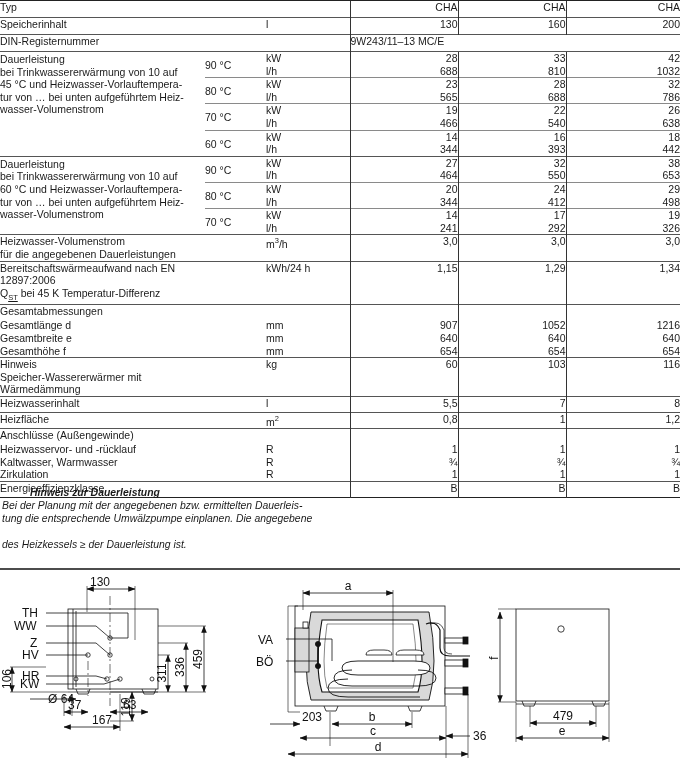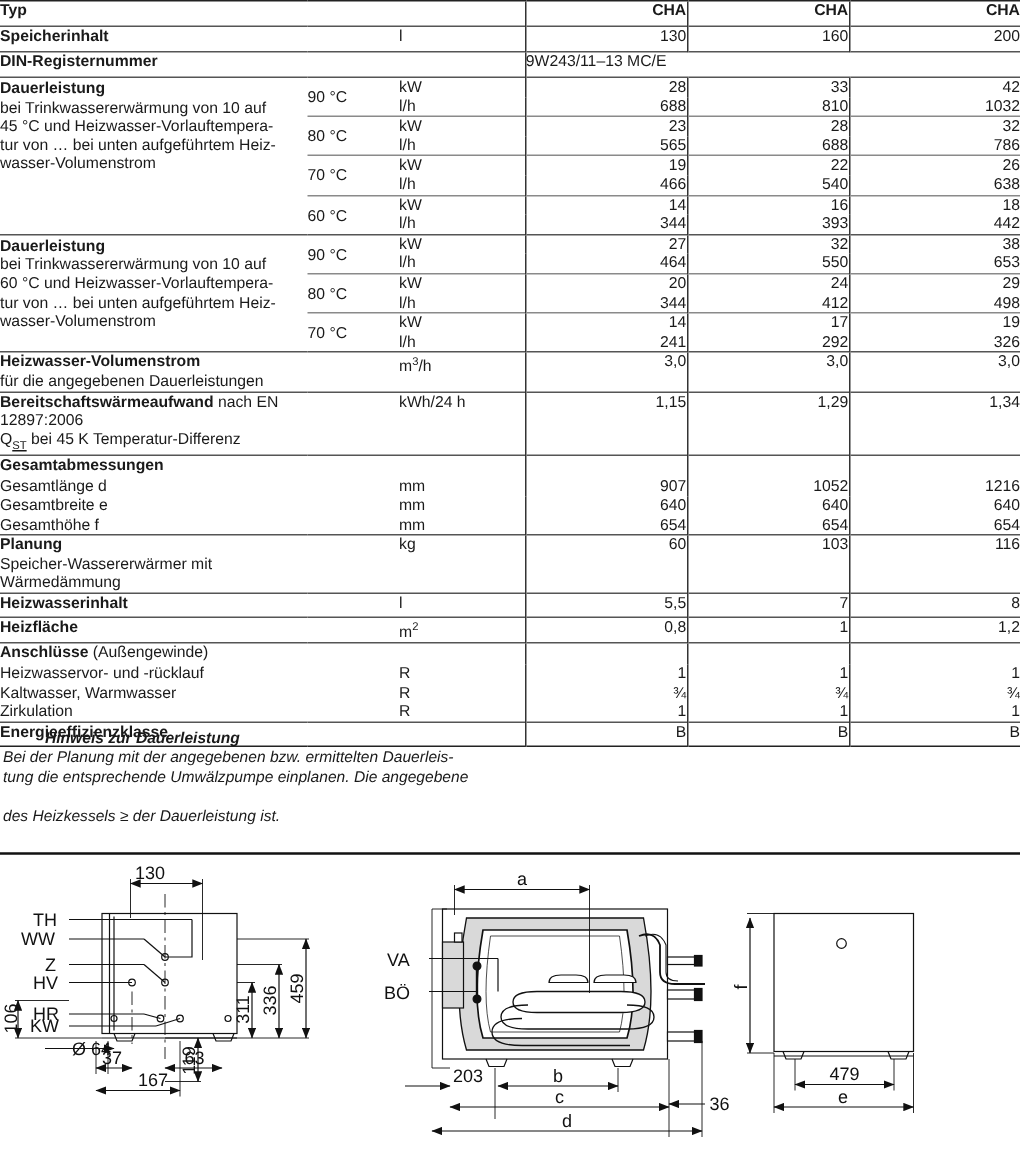--- a/index.html
+++ b/index.html
@@ -25,21 +25,21 @@
   .c-label{width:205px;padding-left:2px;}
   .c-temp{width:61px;padding-left:6px;}
   .c-unit{width:84px;padding-left:4px;}
   .c-val{width:108px;text-align:right;padding-right:4px;}
   .c-val3{width:110px;text-align:right;padding-right:4px;}
 
   .rule-thick{border-top:1.4px solid #222;}
   .rule-thin{border-top:0.9px solid #8a8a8a;}
   .rule-mid{border-top:1px solid #555;}
   .vline-dark{border-left:1.1px solid #333;}
-  b,.bold{font-weight:bold;}
+  b,.bold{font-weight:normal;}
   .sub{font-size:7.5px;vertical-align:sub;text-decoration:underline;}
   .sup{font-size:7.5px;vertical-align:super;}
   .span-center{text-align:left;}
 
   
   .note{
     position:absolute;left:2px;top:486px;width:380px;
     font-style:italic;font-size:10.4px;line-height:13.1px;color:#1a1a1a;
   }
   .note .nt{font-weight:bold;display:block;margin-left:28px;}
@@ -260,21 +260,21 @@
       <td class="c-label">Gesamthöhe f</td>
       <td class="c-temp"></td>
       <td class="c-unit">mm</td>
       <td class="c-val vline-dark">654</td>
       <td class="c-val vline-dark">654</td>
       <td class="c-val3 vline-dark">654</td>
     </tr>
 
     <tr>
       <td class="c-label rule-mid" rowspan="2">
-        <b>Planung</b><br>
+        <b>Hinweis</b><br>
         <span>Speicher-Wassererwärmer mit Wärmedämmung</span>
       </td>
       <td class="c-temp rule-mid"></td>
       <td class="c-unit rule-mid">kg</td>
       <td class="c-val rule-mid vline-dark">60</td>
       <td class="c-val rule-mid vline-dark">103</td>
       <td class="c-val3 rule-mid vline-dark">116</td>
     </tr>
     <tr>
       <td class="c-temp"></td>

